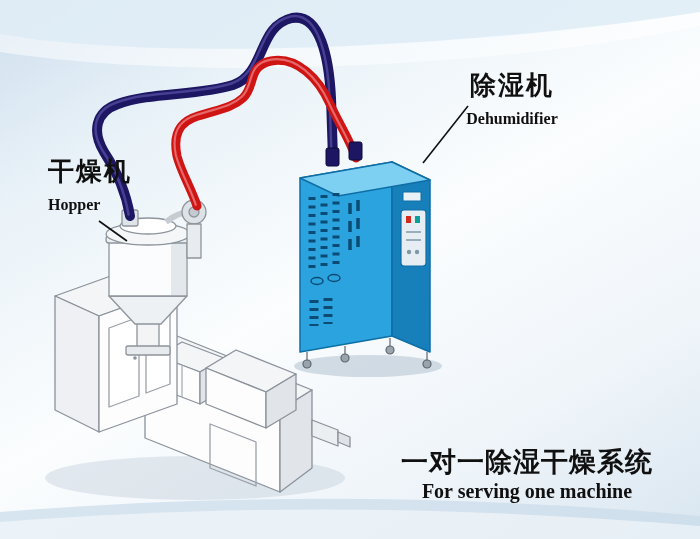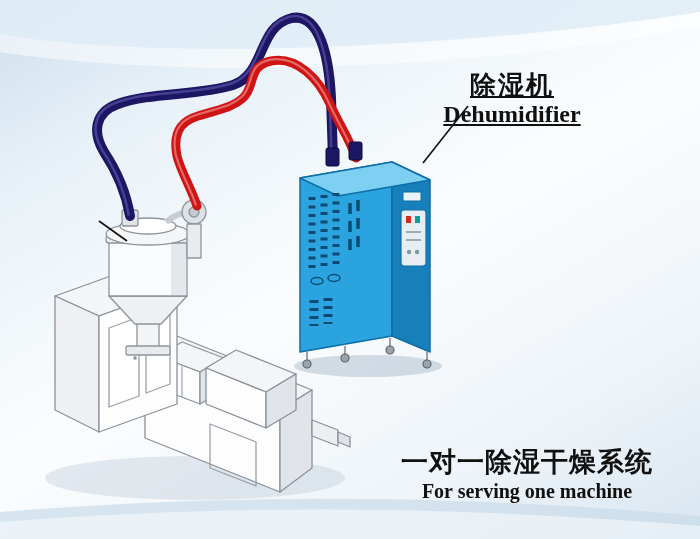--- a/index.html
+++ b/index.html
@@ -4,22 +4,22 @@
 <style>
   html,body{margin:0;padding:0;}
   body{font-family:"Liberation Serif", serif;}
   .stage{
     position:relative;width:700px;height:539px;overflow:hidden;
     background:linear-gradient(150deg,#cfdfee 0%,#e9f2f8 22%,#fbfdfe 50%,#eef4f9 78%,#d9e6f0 100%);
   }
   .stage svg{position:absolute;left:0;top:0;}
   .label{position:absolute;color:#101010;line-height:1.05;}
   .label .zh{display:block;font-weight:bold;font-size:26px;letter-spacing:2px;}
-  .label .en{display:block;font-weight:bold;font-size:24px;margin-top:3px;}
-  .label-dehumidifier{left:432px;top:72px;width:160px;text-align:center;text-decoration:underline;}
+  .label .en{display:block;font-weight:bold;font-size:16px;margin-top:12px;}
+  .label-dehumidifier{left:432px;top:72px;width:160px;text-align:center;}
   .label-hopper{left:48px;top:158px;}
   .caption{left:382px;top:448px;width:290px;text-align:center;}
   .caption .zh{font-size:27px;letter-spacing:1px;}
   .caption .en{font-size:20px;margin-top:5px;}
 </style>
 </head>
 <body>
 
 <div class="stage">
 <svg width="700" height="539" viewBox="0 0 700 539">
@@ -135,18 +135,22 @@
     <line x1="468" y1="106" x2="423" y2="163"></line>
     <line x1="99" y1="221" x2="127" y2="241"></line>
   </g>
 </svg>
 
 <div class="label label-dehumidifier">
   <span class="zh">除湿机</span>
   <span class="en">Dehumidifier</span>
 </div>
 
+<div class="label label-hopper">
+  <span class="zh">干燥机</span>
+  <span class="en">Hopper</span>
+</div>
 
 <div class="label caption">
   <span class="zh">一对一除湿干燥系统</span>
   <span class="en">For serving one machine</span>
 </div>
 </div>
 
 </body></html>

